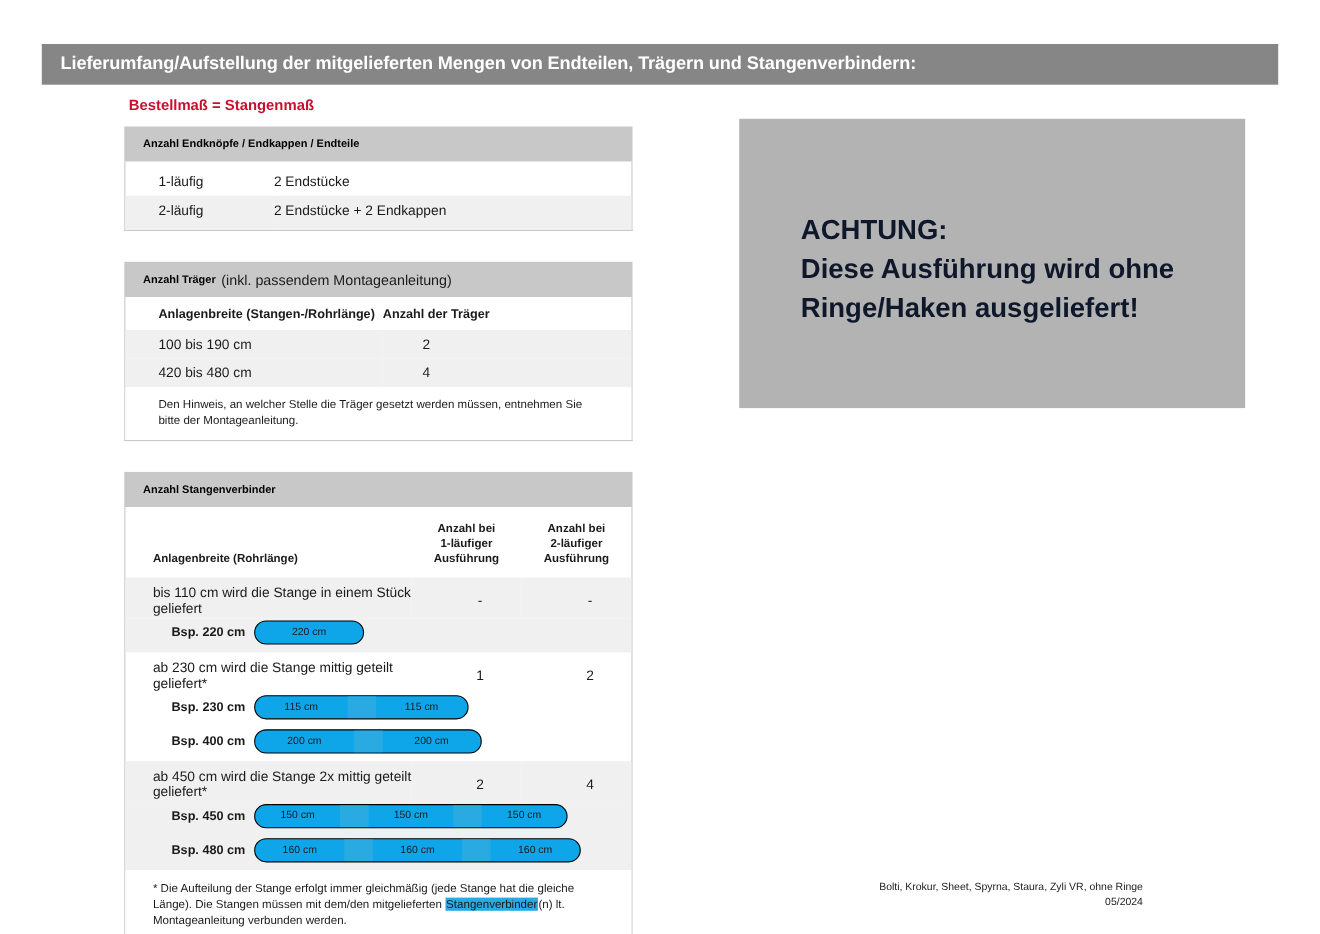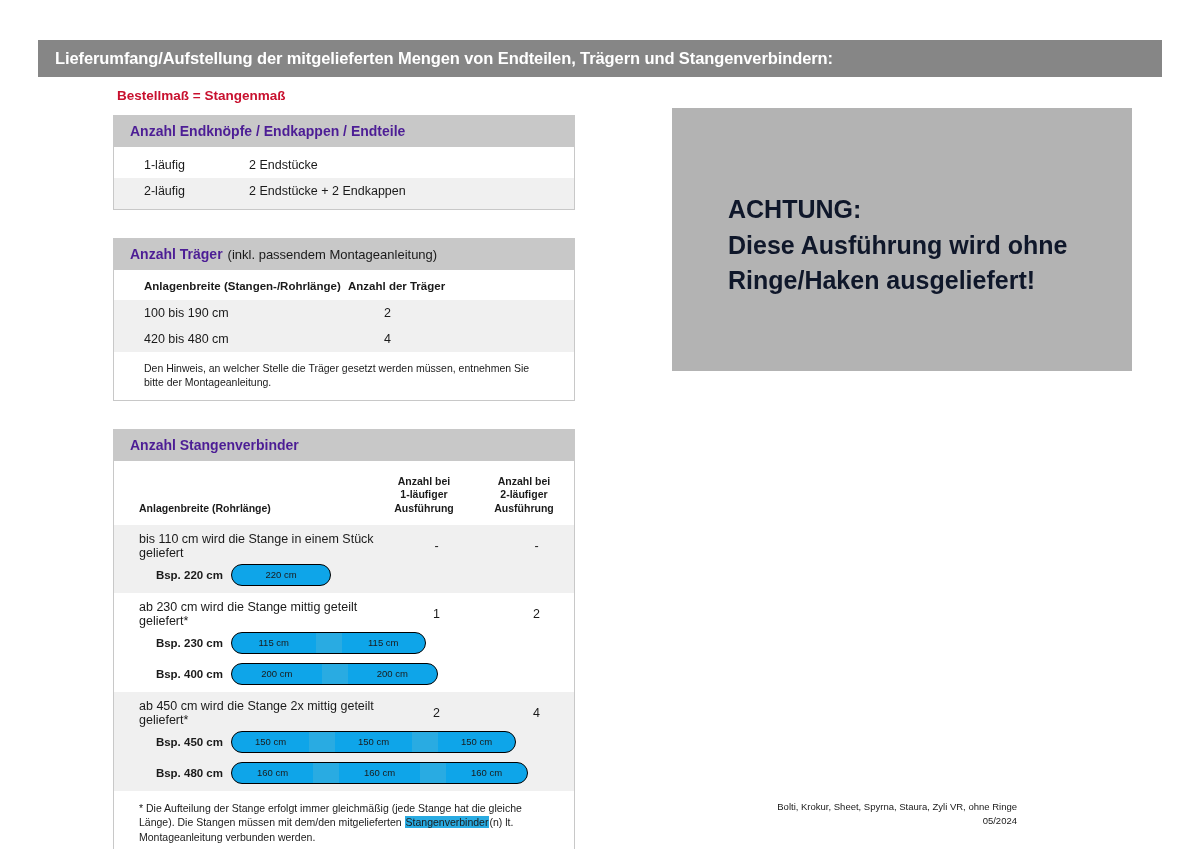--- a/index.html
+++ b/index.html
@@ -13,20 +13,21 @@
     font-family: "Liberation Sans", sans-serif;
     color: #1a1a1a;
     position: relative;
     overflow: hidden;
   }
   .page {
     position: absolute;
     left: 0; top: 0;
     width: 1055px;
     height: 849px;
+    padding-left: 22px;
   }
 
   
   .header-bar {
     position: absolute;
     left: 38px;
     top: 40px;
     width: 1124px;
     height: 37px;
     background: #868686;
@@ -59,23 +60,23 @@
   
   .sec-head {
     background: #c8c8c8;
     height: 32px;
     display: flex;
     align-items: center;
     padding-left: 17px;
     box-sizing: border-box;
   }
   .sec-head-title {
-    font-size: 14px;
-    font-weight: bold;
-    color: #4c1d95;
+    font-size: 10px;
+    font-weight: bold;
+    color: #000000;
   }
   .sec-head-sub {
     font-size: 13px;
     font-weight: normal;
     color: #1a1a1a;
     margin-left: 5px;
   }
 
   .sec-body {
     border: 1px solid #c8c8c8;

